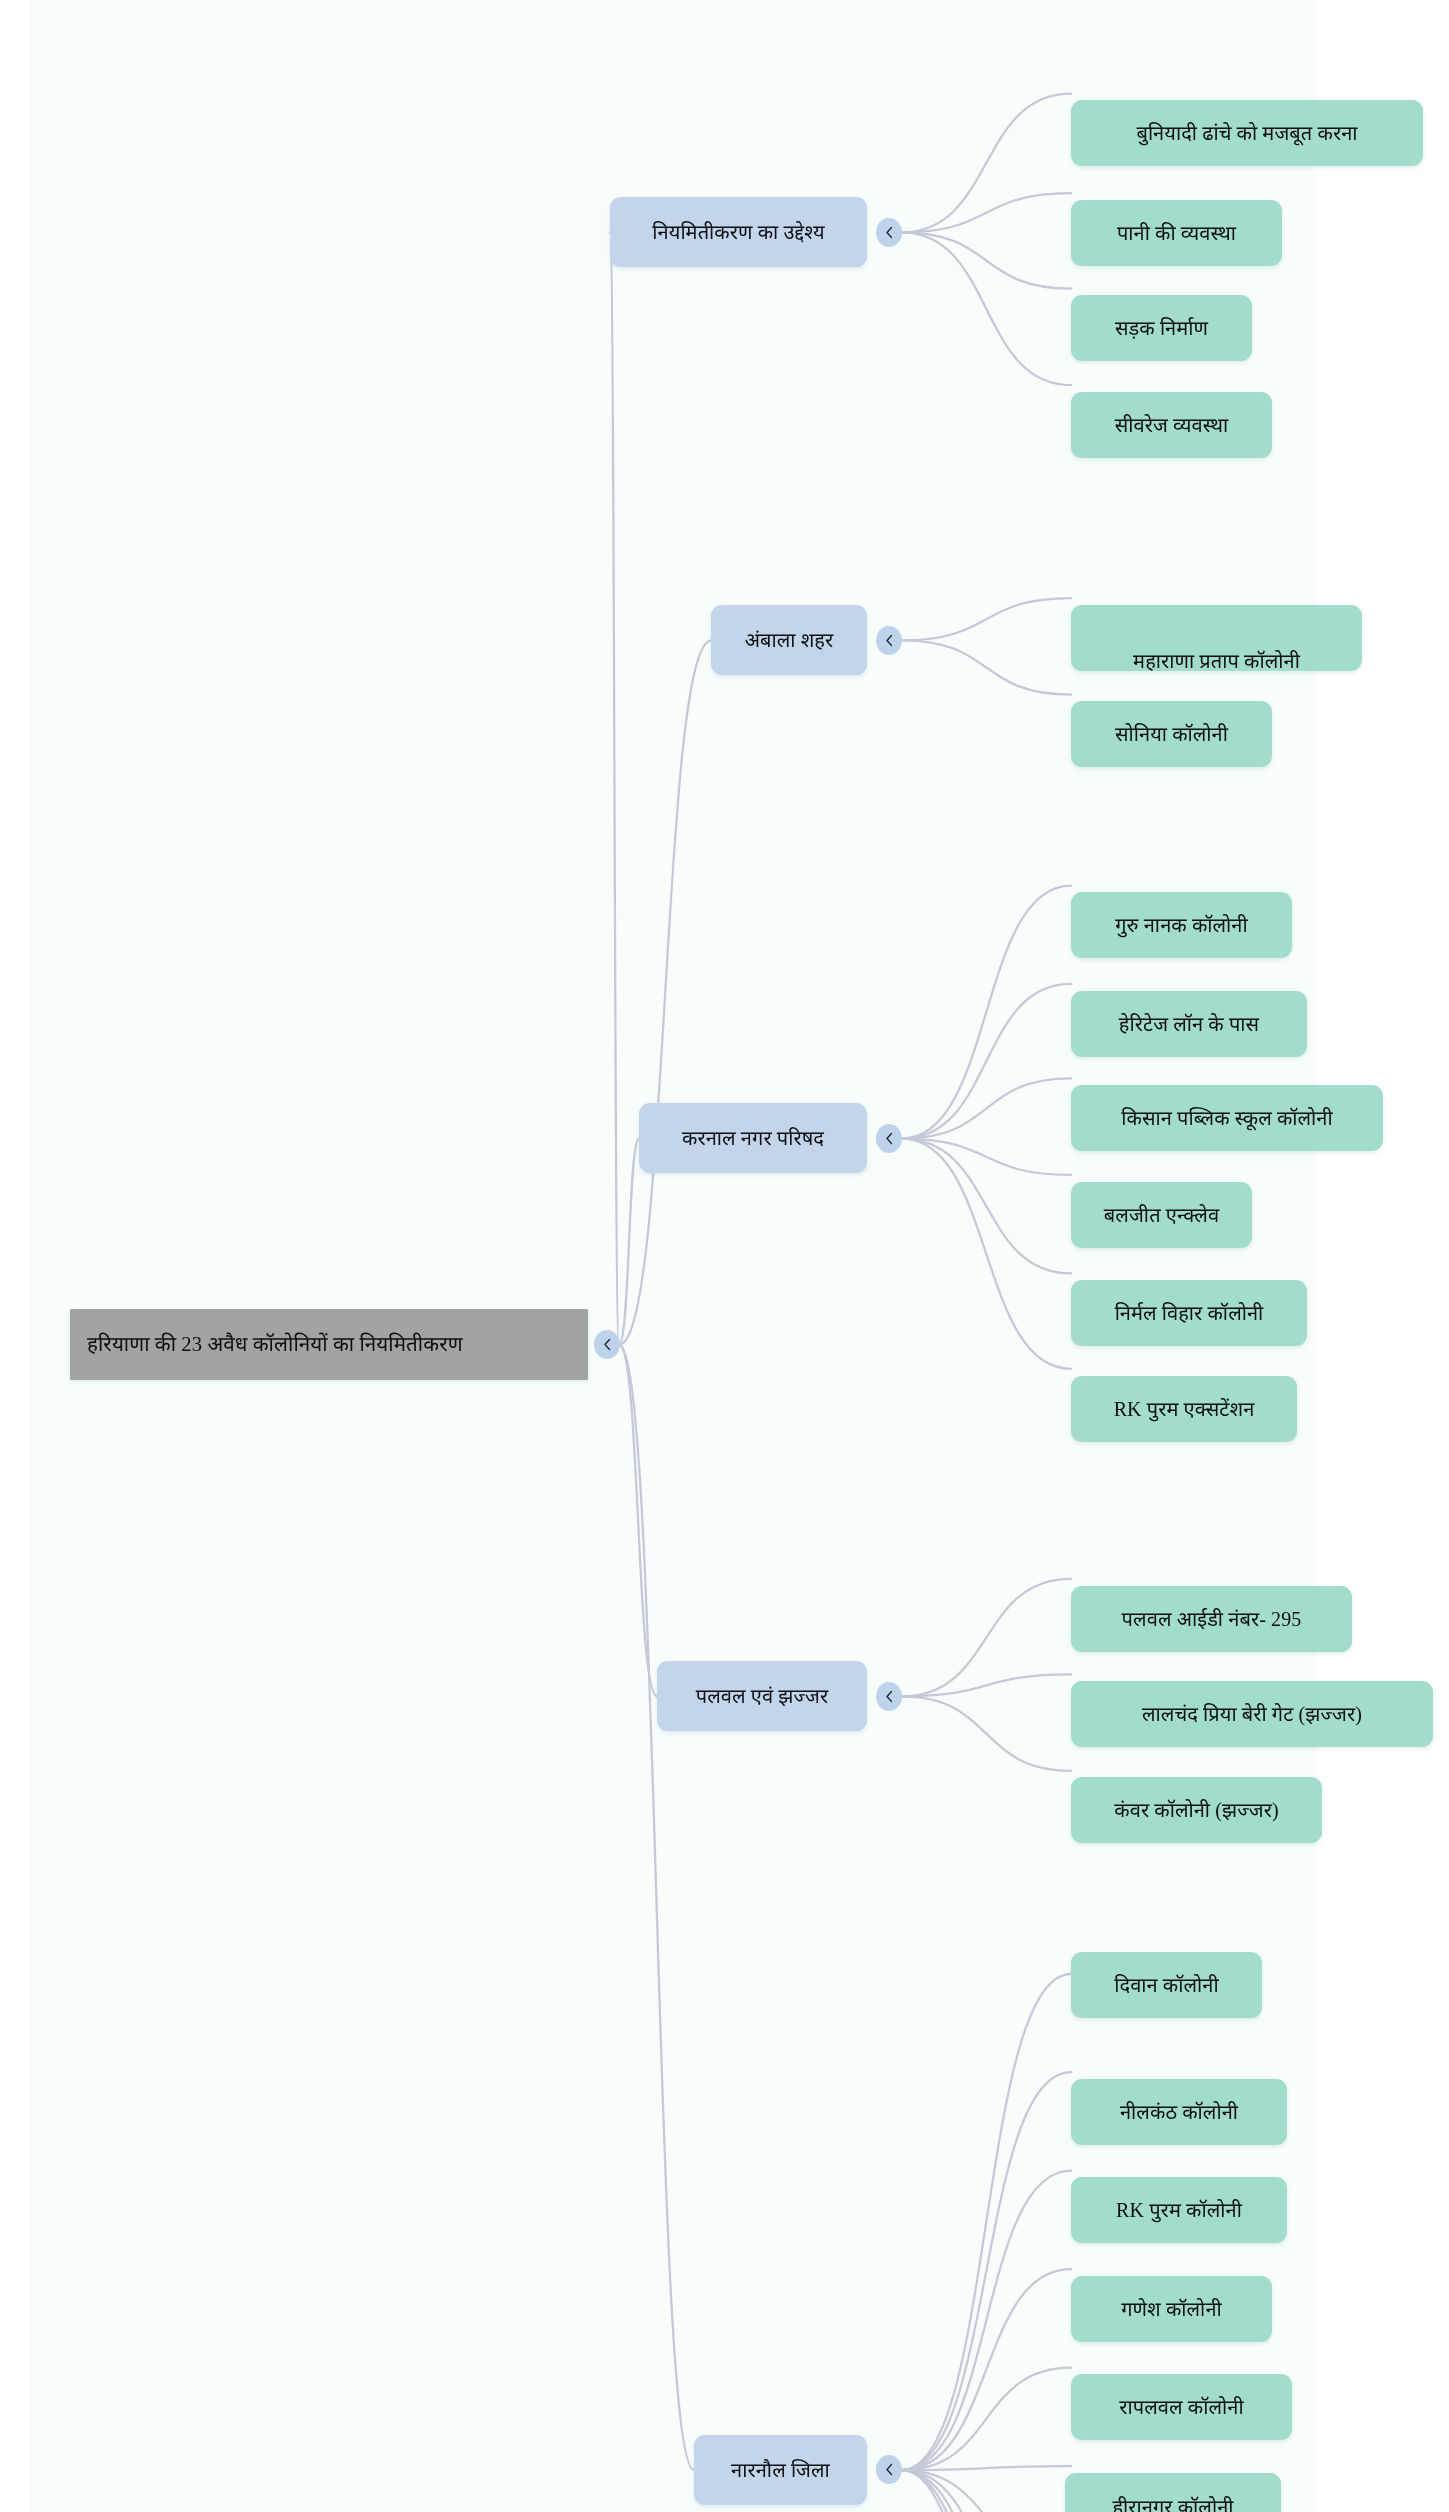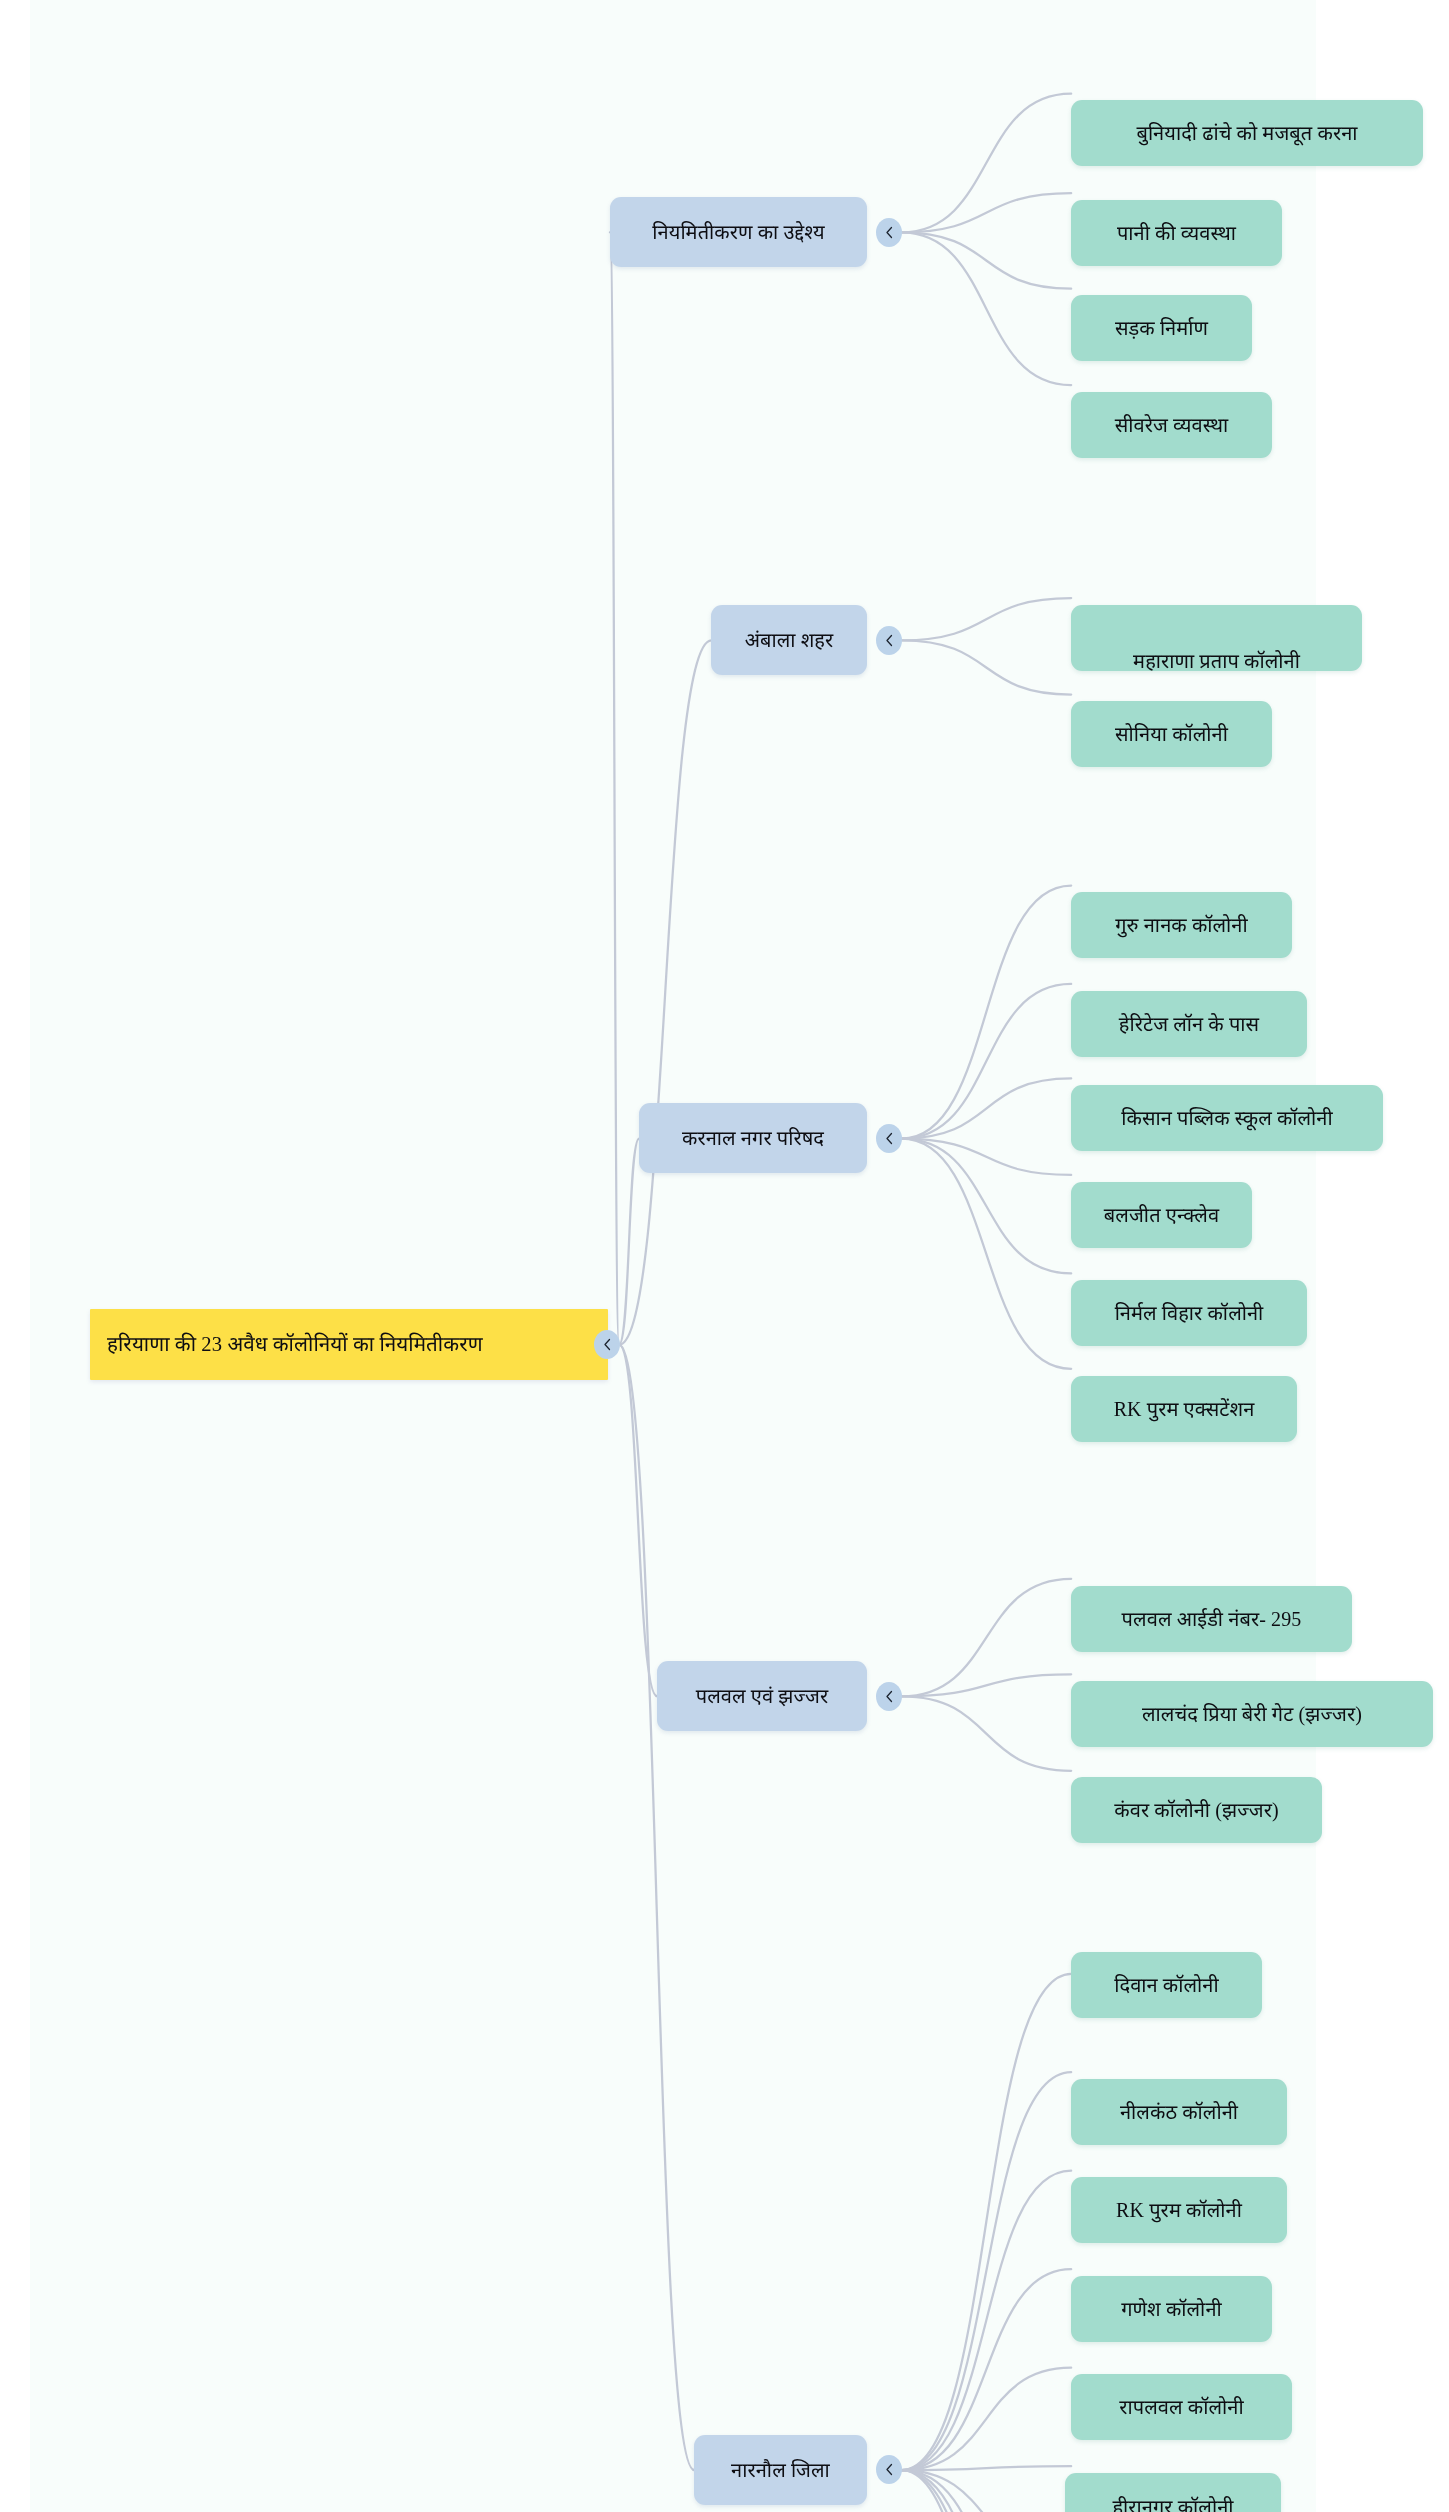--- a/index.html
+++ b/index.html
@@ -41,24 +41,23 @@
     color:#0d0d12;
     line-height:1;
     box-shadow:0 1.5px 3.5px rgba(90,110,140,.10);
   }
   .node .label{
     display:block;
     font-size:20px;
     letter-spacing:0.1px;
   }
   .node.root{
-    background:#fde047;
+    background:#a3a3a3;
     border-radius:1px;
     box-shadow:0 2px 4.5px rgba(100,100,170,.14);
-    margin-left:20px;
   }
   .node.root .label{font-size:20.6px;}
   .node.branch{
     background:#c2d5ea;
     justify-content:center;
     box-shadow:0 2px 4.5px rgba(100,125,165,.16);
   }
   .node.leaf{
     background:#a2dccd;
     justify-content:center;

